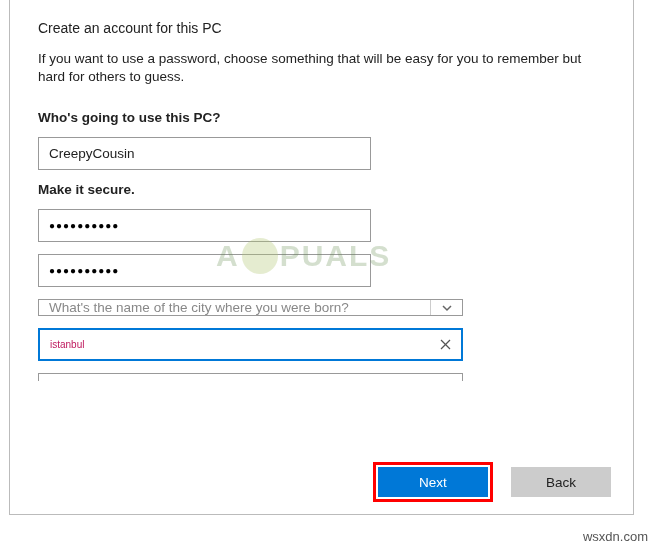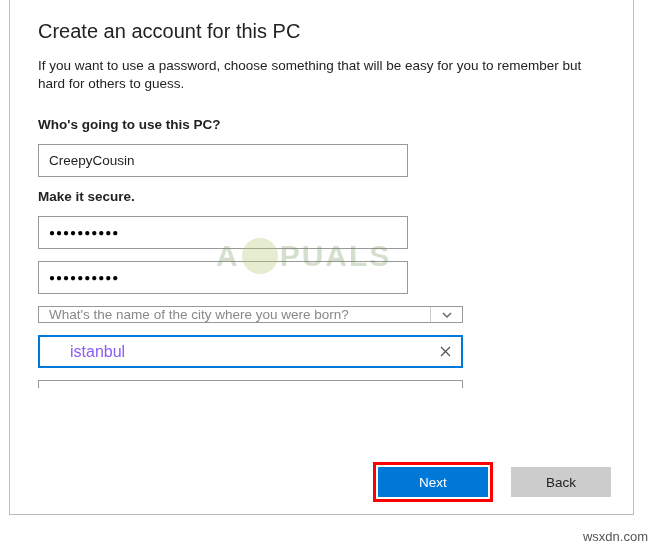--- a/index.html
+++ b/index.html
@@ -22,40 +22,40 @@
       bottom: 37px;
       border: 1px solid #bbb;
       border-top: none;
       background: #fff;
       overflow: hidden;
     }
     .content {
       padding: 20px 28px 0 28px;
     }
     .title {
-      font-size: 20px;
+      font-size: 14px;
       font-weight: 400;
       color: #222;
       margin-bottom: 14px;
     }
     .description {
       font-size: 13.5px;
       color: #222;
       line-height: 1.35;
       margin-bottom: 24px;
     }
     .section-label {
       font-size: 13.5px;
       font-weight: 600;
       color: #222;
       margin-bottom: 12px;
       margin-top: 0;
     }
     .field {
-      width: 370px;
+      width: 333px;
       height: 33px;
       border: 1px solid #999;
       background: #fff;
       padding: 0 10px;
       font-size: 13.5px;
       color: #222;
       display: flex;
       align-items: center;
       margin-bottom: 12px;
     }
@@ -101,23 +101,22 @@
       height: 33px;
       border: 2px solid #0078d7;
       background: #fff;
       display: flex;
       align-items: center;
       margin-bottom: 12px;
     }
     .answer-text {
       flex: 1;
       padding: 0 10px;
-      font-size: 16px;
-      color: #8b5cf6;
-      margin-left: 20px;
+      font-size: 10px;
+      color: #be185d;
     }
     .answer-clear {
       width: 32px;
       height: 100%;
       display: flex;
       align-items: center;
       justify-content: center;
     }
     .x-svg {
       width: 11px;

